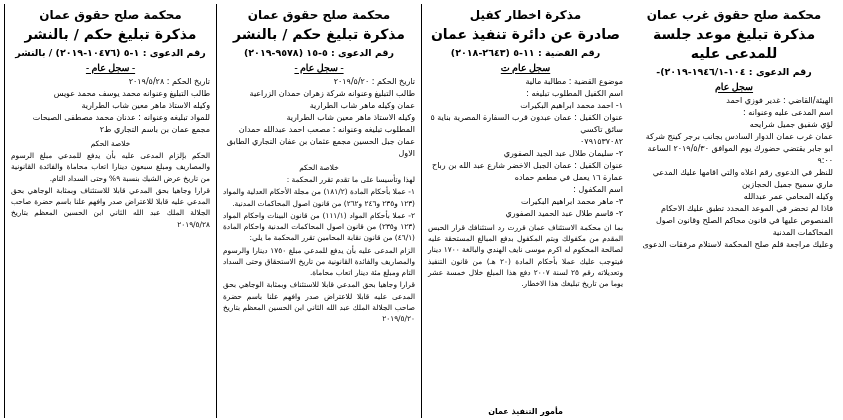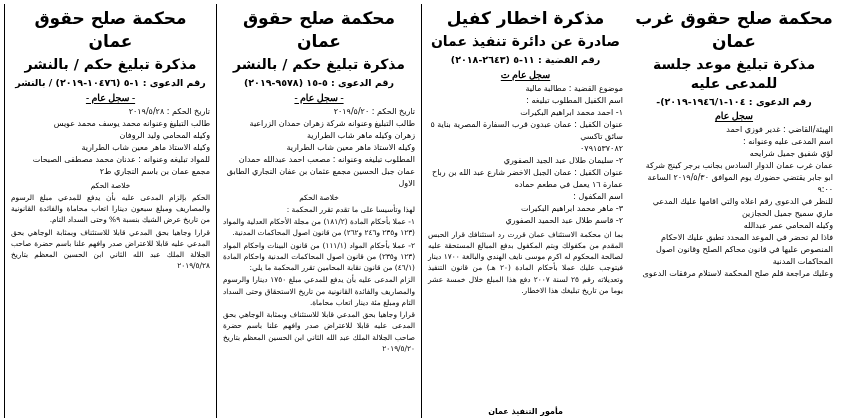--- a/index.html
+++ b/index.html
@@ -40,21 +40,21 @@
   .c1 { width: 212px; }
   .c2 { width: 205px; }
   .c3 { width: 208px; }
   .c4 { width: 210px; border-left: none; }
 
   .hdr {
     text-align: center;
     font-weight: bold;
     line-height: 1.35;
   }
-  .hdr .l1 { font-size: 17px; }
+  .hdr .l1 { font-size: 12px; }
   .hdr .l2 { font-size: 14px; margin-top: 2px; }
 
   .caseno {
     text-align: center;
     font-size: 9.5px;
     font-weight: bold;
     margin-top: 3px;
     line-height: 1.35;
   }
   .sijil {
@@ -149,21 +149,21 @@
   <div class="col c2">
     <div class="hdr">
       <div class="l1">محكمة صلح حقوق عمان</div>
       <div class="l2">مذكرة تبليغ حكم / بالنشر</div>
     </div>
     <div class="caseno">رقم الدعوى : ٥-١٥ (٩٥٧٨-٢٠١٩)</div>
     <div class="sijil">- سجل عام -</div>
     <div class="meta">
       <span class="row">تاريخ الحكم : ٢٠١٩/٥/٢٠</span>
       <span class="row">طالب التبليغ وعنوانه شركة زهران حمدان الزراعية</span>
-      <span class="row">زهران وكيله ماهر شاب الطرارية</span>
+      <span class="row">عمان وكيله ماهر شاب الطرارية</span>
       <span class="row">وكيله الاستاذ ماهر معين شاب الطرارية</span>
       <span class="row">المطلوب تبليغه وعنوانه : مصعب احمد عبدالله حمدان</span>
       <span class="row">عمان جبل الحسين مجمع عثمان بن عفان التجاري الطابق الاول</span>
     </div>
     <div class="body">
       <p class="center">خلاصة الحكم</p>
       <p>لهذا وتأسيسا على ما تقدم تقرر المحكمة :</p>
       <p>١- عملا بأحكام المادة (١٨١/٢) من مجلة الأحكام العدلية والمواد (١٢٣ و٢٣٥ و٢٤٦ و٢٦٢) من قانون اصول المحاكمات المدنية.</p>
       <p>٢- عملا بأحكام المواد (١١١/١) من قانون البينات واحكام المواد (١٢٣ و٢٣٥) من قانون اصول المحاكمات المدنية واحكام المادة (٤٦/١) من قانون نقابة المحامين تقرر المحكمة ما يلي:</p>
       <p>الزام المدعى عليه بأن يدفع للمدعي مبلغ ١٧٥٠ دينارا والرسوم والمصاريف والفائدة القانونية من تاريخ الاستحقاق وحتى السداد التام ومبلغ مئة دينار اتعاب محاماة.</p>
@@ -174,21 +174,20 @@
   <div class="col c1">
     <div class="hdr">
       <div class="l1">محكمة صلح حقوق عمان</div>
       <div class="l2">مذكرة تبليغ حكم / بالنشر</div>
     </div>
     <div class="caseno">رقم الدعوى : ١-٥ (١٠٤٧٦-٢٠١٩) / بالنشر</div>
     <div class="sijil">- سجل عام -</div>
     <div class="meta">
       <span class="row">تاريخ الحكم : ٢٠١٩/٥/٢٨</span>
       <span class="row">طالب التبليغ وعنوانه محمد يوسف محمد عويس</span>
-      <span class="row">وكيله المحامي وليد الروفان</span>
       <span class="row">وكيله الاستاذ ماهر معين شاب الطرارية</span>
       <span class="row">للمواد تبليغه وعنوانه : عدنان محمد مصطفى الصبحات</span>
       <span class="row">مجمع عمان بن باسم التجاري ط٢</span>
     </div>
     <div class="body">
       <p class="center">خلاصة الحكم</p>
       <p>الحكم بإلزام المدعى عليه بأن يدفع للمدعي مبلغ الرسوم والمصاريف ومبلغ سبعون دينارا اتعاب محاماة والفائدة القانونية من تاريخ عرض الشيك بنسبة ٩% وحتى السداد التام.</p>
       <p>قرارا وجاهيا بحق المدعي قابلا للاستئناف وبمثابة الوجاهي بحق المدعي عليه قابلا للاعتراض صدر وافهم علنا باسم حضرة صاحب الجلالة الملك عبد الله الثاني ابن الحسين المعظم بتاريخ ٢٠١٩/٥/٢٨</p>
     </div>
   </div>

